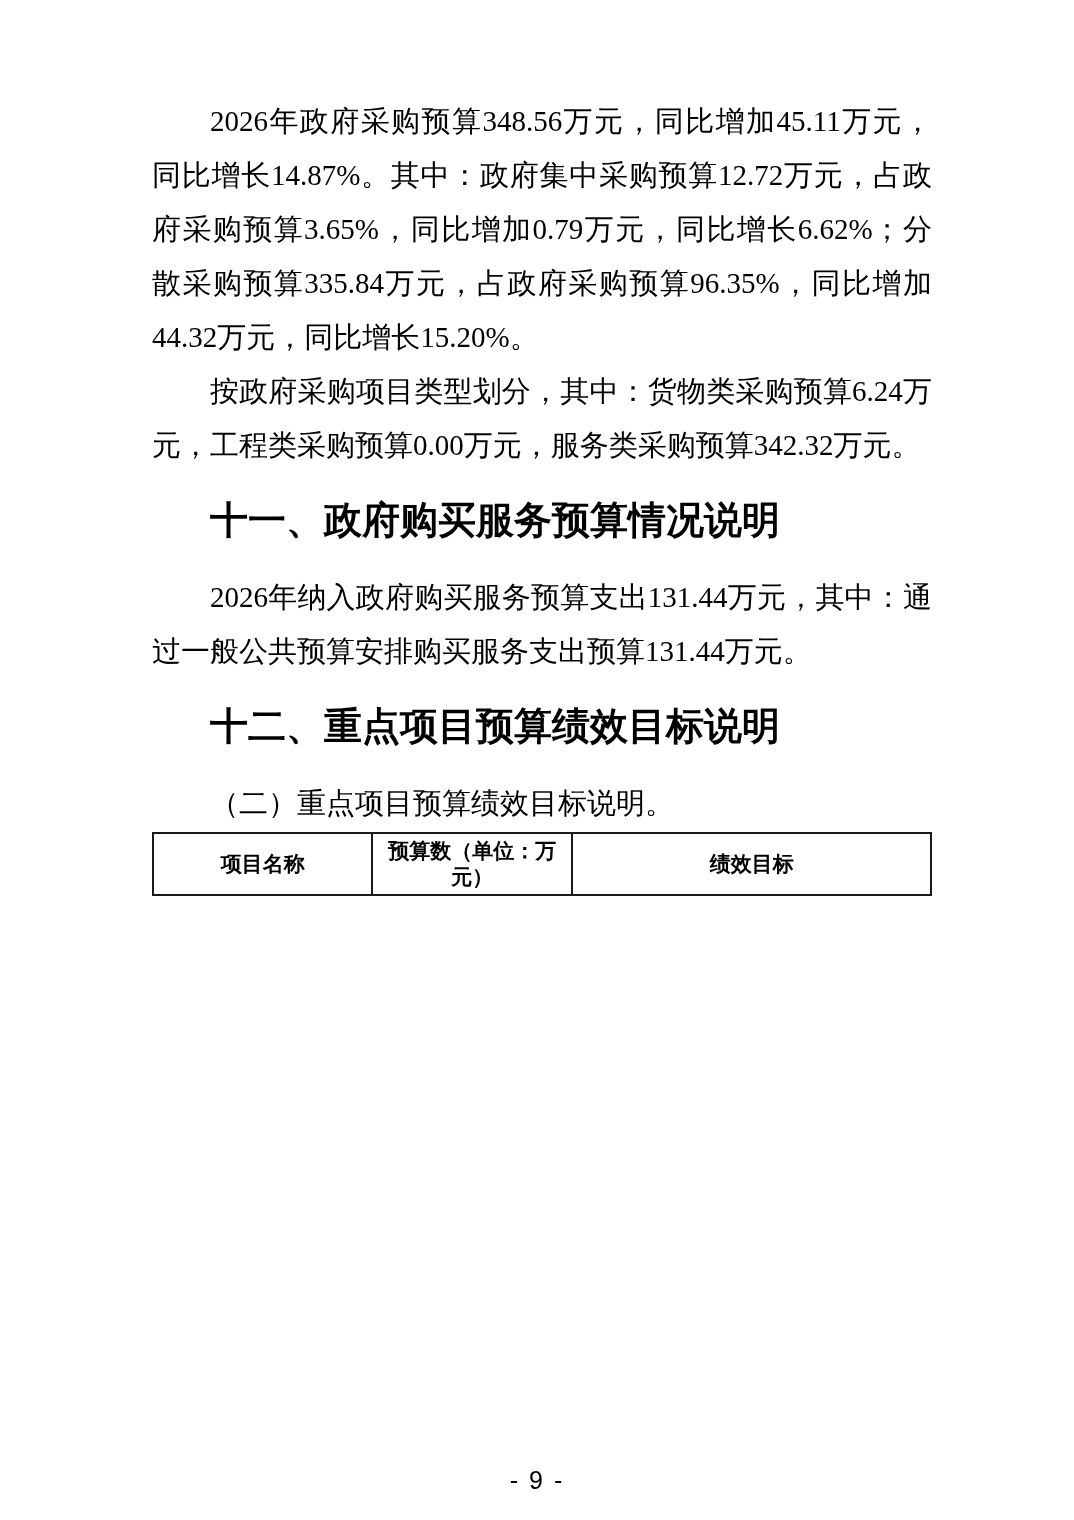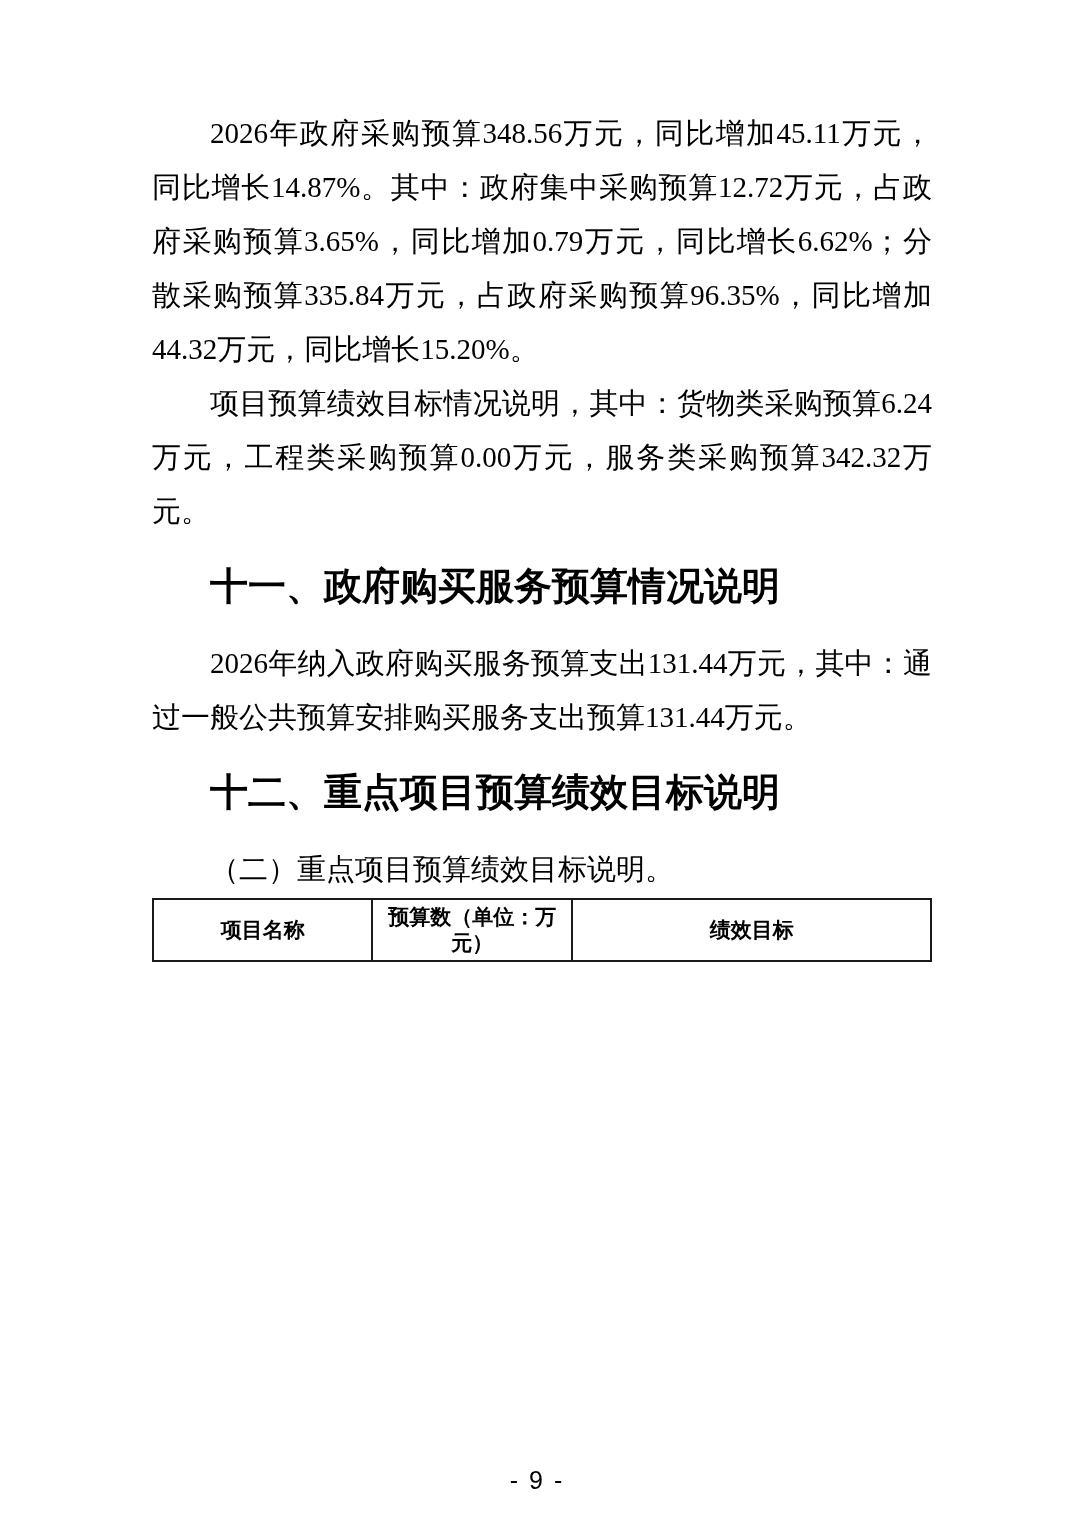--- a/index.html
+++ b/index.html
@@ -11,21 +11,21 @@
     position: relative;
     width: 1074px;
     height: 1520px;
     background: #ffffff;
     color: #000000;
     overflow: hidden;
   }
   .content {
     position: absolute;
     left: 152px;
-    top: 106px;
+    top: 94px;
     width: 780px;
   }
   .body-para {
     margin: 0;
     font-family: "Liberation Serif", "DejaVu Serif", serif;
     font-size: 29px;
     line-height: 54px;
     color: #000000;
     text-align: justify;
     text-justify: inter-ideograph;
@@ -76,21 +76,21 @@
   }
 </style>
 </head>
 <body>
 
 <div class="page">
   <div class="content">
 
     <p class="body-para">2026年政府采购预算348.56万元，同比增加45.11万元，同比增长14.87%。其中：政府集中采购预算12.72万元，占政府采购预算3.65%，同比增加0.79万元，同比增长6.62%；分散采购预算335.84万元，占政府采购预算96.35%，同比增加44.32万元，同比增长15.20%。</p>
 
-    <p class="body-para">项目预算绩效目标情况说明，其中：货物类采购预算6.24万元，工程类采购预算0.00万元，服务类采购预算342.32万元。</p>
+    <p class="body-para">按政府采购项目类型划分，其中：货物类采购预算6.24万元，工程类采购预算0.00万元，服务类采购预算342.32万元。</p>
 
 
     <h2 class="section-heading">十一、政府购买服务预算情况说明</h2>
 
     <p class="body-para">2026年纳入政府购买服务预算支出131.44万元，其中：通过一般公共预算安排购买服务支出预算131.44万元。</p>
 
     <h2 class="section-heading">十二、重点项目预算绩效目标说明</h2>
 
 
     <p class="body-para">（二）重点项目预算绩效目标说明。</p>

